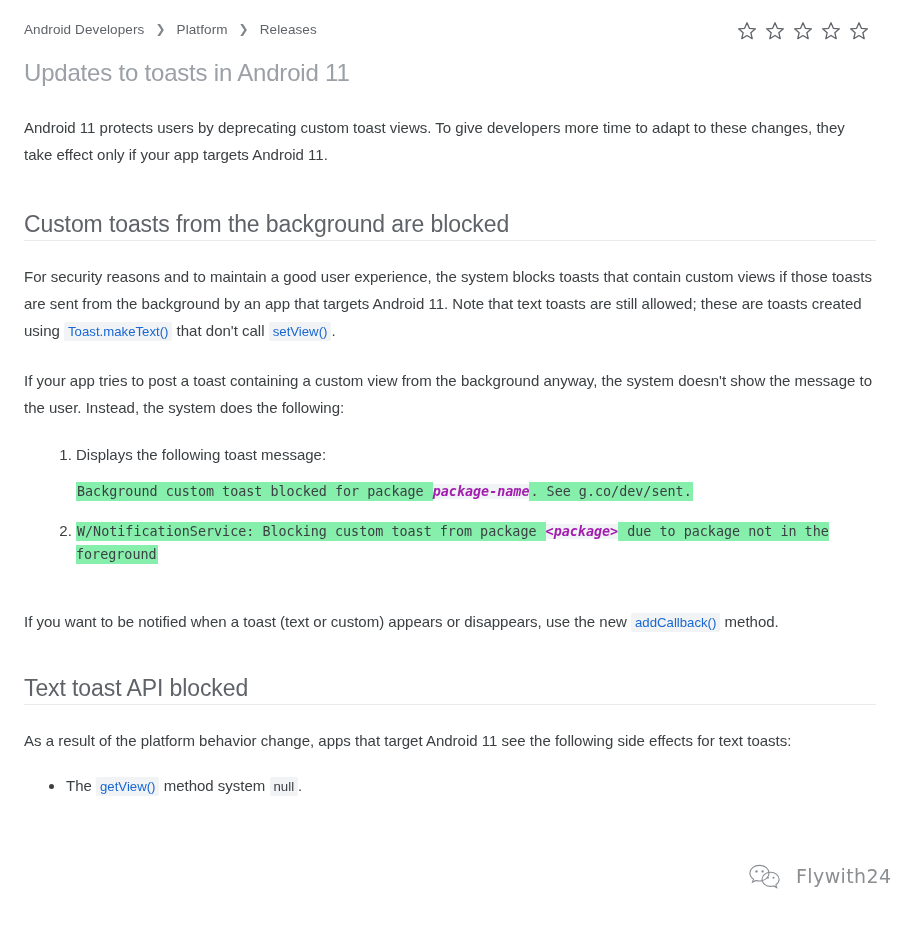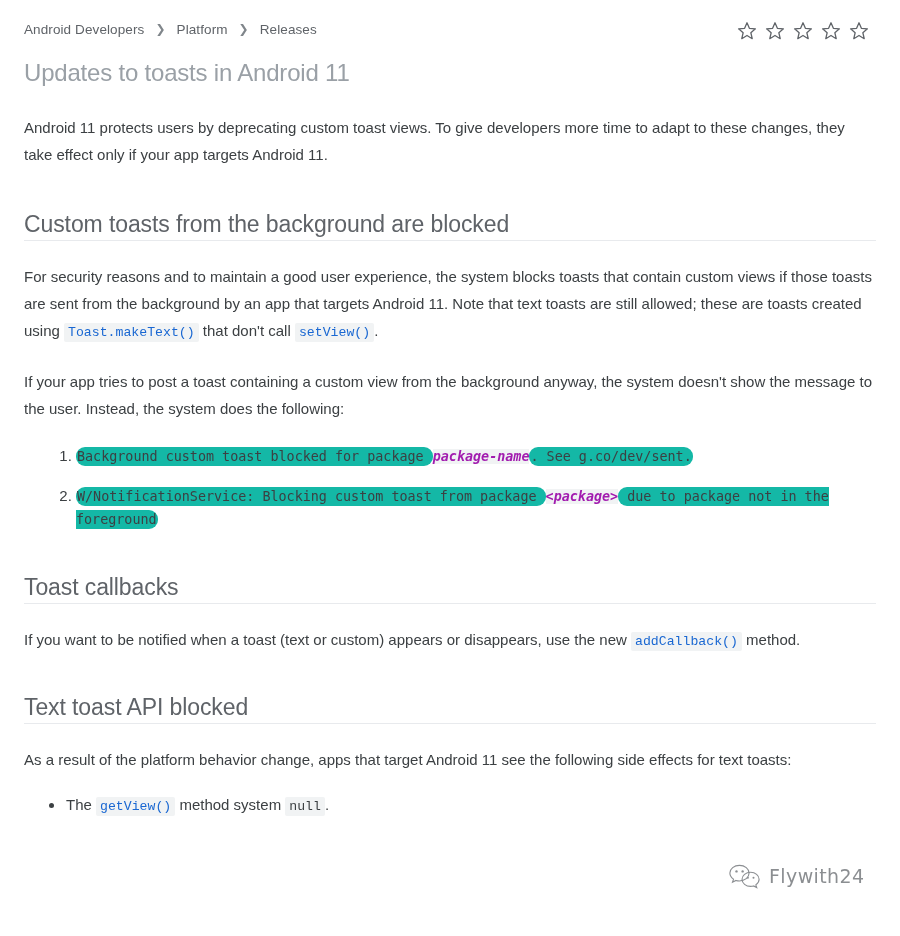--- a/index.html
+++ b/index.html
@@ -84,43 +84,43 @@
     font-size: 15px;
     line-height: 27px;
     color: #3c4043;
     margin: 22px 0 0 0;
     max-width: 852px;
   }
   p.body.first { margin-top: 26px; }
 
   
   code.chip {
-    font-family: Liberation Mono, monospace;
+    font-family: Liberation Sans, sans-serif;
     font-size: 13.2px;
     background: #f1f3f4;
     color: #1967d2;
     padding: 2px 4px;
     border-radius: 2px;
     white-space: nowrap;
   }
   code.chip.plain { color: #3c4043; }
 
   
   .codeblock {
     margin: 12px 0 0 0;
     font-family: "DejaVu Sans Mono", "Liberation Mono", monospace;
     font-size: 13.4px;
     line-height: 23px;
     color: #3c4043;
     max-width: 830px;
   }
   .codeblock .seg {
-    background: #14b8a6;
+    background: #86efac;
     padding: 2px 1px;
-    border-radius: 9px;
+    border-radius: 0;
   }
   .codeblock em.var {
     font-style: italic;
     font-weight: bold;
     color: #a21caf;
     background: #f1f3f4;
   }
 
   
   ol.steps {
@@ -153,25 +153,25 @@
     top: 12px;
     width: 5px;
     height: 5px;
     border-radius: 50%;
     background: #3c4043;
   }
 
   
   .watermark {
     position: absolute;
-    left: 728px;
+    left: 748px;
     top: 862px;
     display: flex;
     align-items: center;
-    gap: 7px;
+    gap: 14px;
     opacity: .72;
     pointer-events: none;
     text-align: center;
   }
   .watermark .wm-logo { width: 34px; height: 28px; display: block; }
   .watermark .wm-text {
     font-family: "DejaVu Sans", sans-serif;
     font-size: 19px;
     color: #5f6368;
     letter-spacing: .4px;
@@ -228,30 +228,30 @@
 
   <div class="section">
     <h2 class="section-title">Custom toasts from the background are blocked</h2>
 
     <p class="body"><span>For security reasons and to maintain a good user experience, the system blocks toasts that contain custom views if those toasts are sent from the background by an app that targets Android 11. Note that text toasts are still allowed; these are toasts created using </span><code class="chip">Toast.makeText()</code><span> that don't call </span><code class="chip">setView()</code><span>.</span></p>
 
     <p class="body">If your app tries to post a toast containing a custom view from the background anyway, the system doesn't show the message to the user. Instead, the system does the following:</p>
 
     <ol class="steps">
       <li>
+        <span>Displays the following toast message:</span>
         <div class="codeblock"><span class="seg">Background custom toast blocked for package </span><em class="var">package-name</em><span class="seg">. See g.co/dev/sent.</span></div>
       </li>
       <li>
         <div class="codeblock"><span class="seg">W/NotificationService: Blocking custom toast from package </span><em class="var">&lt;package&gt;</em><span class="seg"> due to package not in the foreground</span></div>
       </li>
     </ol>
   </div>
 
   <div class="section">
-    <h2 class="section-title">Toast callbacks</h2>
 
     <p class="body"><span>If you want to be notified when a toast (text or custom) appears or disappears, use the new </span><code class="chip">addCallback()</code><span> method.</span></p>
   </div>
 
   <div class="section tight">
     <h2 class="section-title">Text toast API blocked</h2>
 
     <p class="body">As a result of the platform behavior change, apps that target Android 11 see the following side effects for text toasts:</p>
 
     <ul class="bullets">

